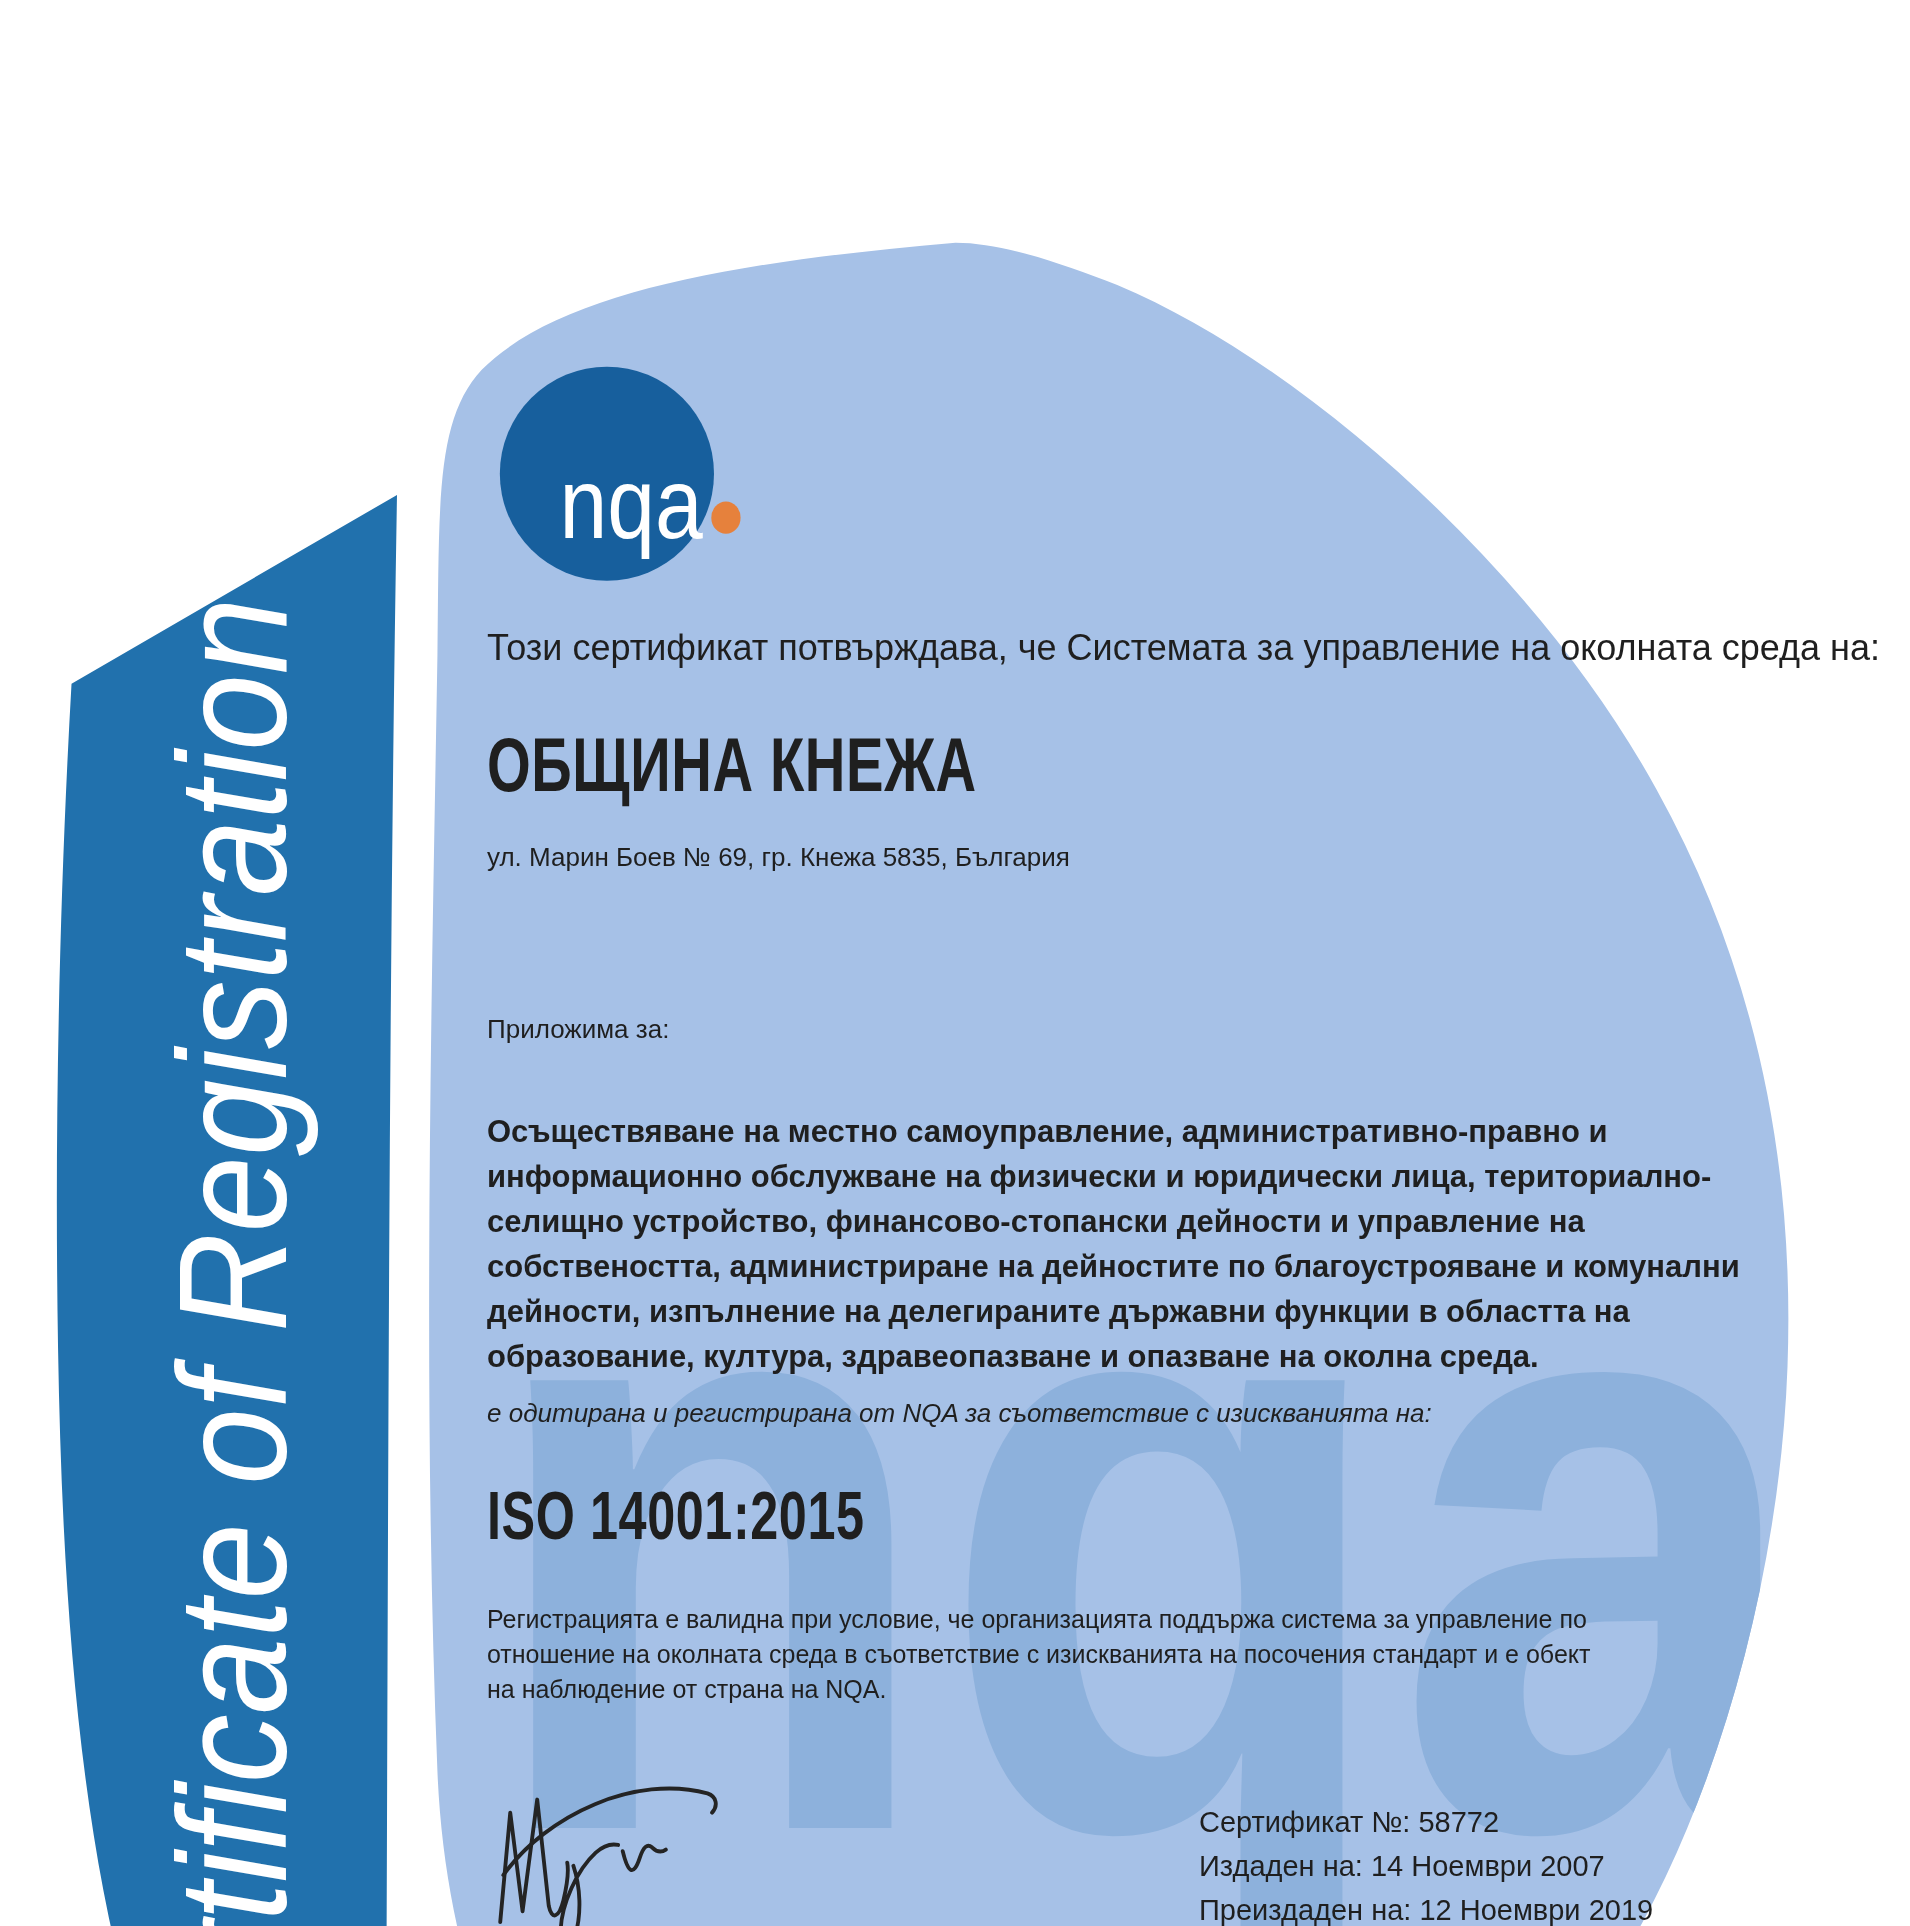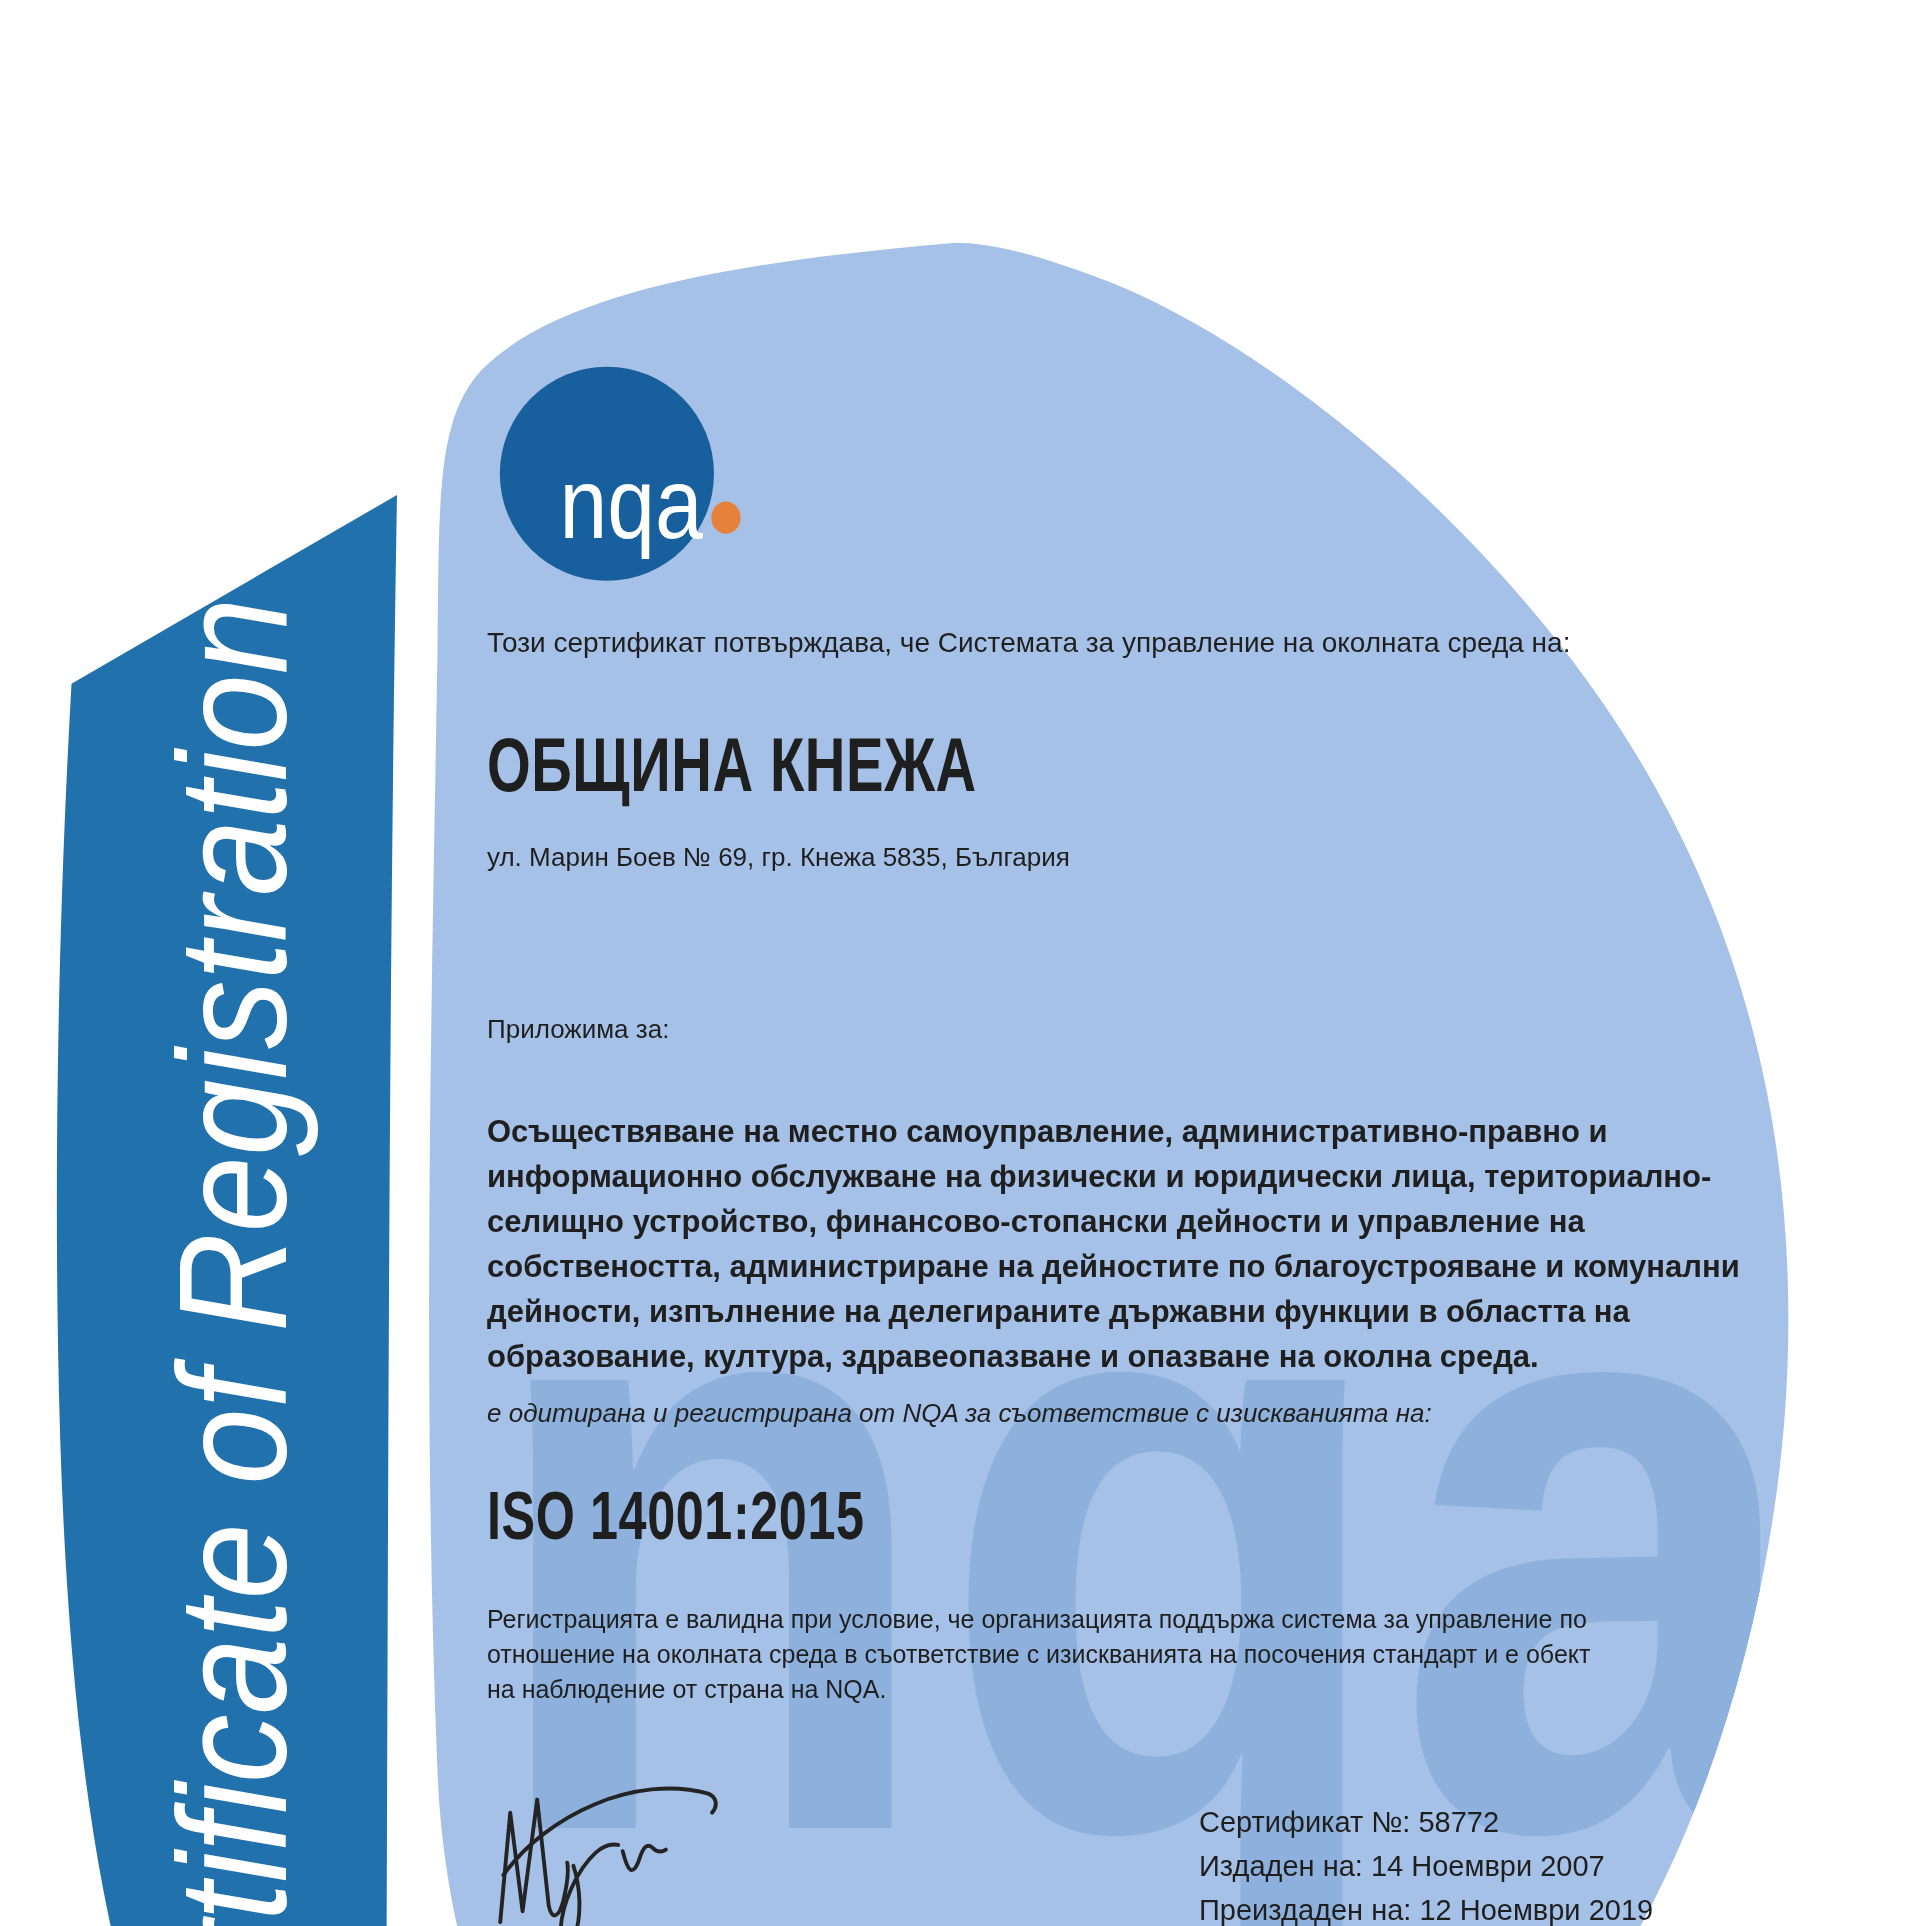--- a/index.html
+++ b/index.html
@@ -2,21 +2,21 @@
 <html style="font-size:6.2px"><head>
 <meta charset="utf-8">
 <style>
   html,body{margin:0;padding:0;}
   body{width:1911px;height:2702px;background:#ffffff;font-family:"Liberation Sans",sans-serif;}
   #page{position:relative;width:1911px;height:2702px;background:#ffffff;overflow:hidden;color:#1f1f1f;}
   #bg-art{position:absolute;left:0;top:0;width:1911px;height:2702px;}
   .abs{position:absolute;white-space:nowrap;}
   .pre{white-space:pre-line;}
   .condensed{transform:scaleX(0.74);transform-origin:0 0;}
-  .intro{left:487px;top:627px;font-size:28px;}
+  .intro{left:487px;top:627px;font-size:36px;}
   .org{left:487px;top:721px;font-size:76px;font-weight:bold;letter-spacing:0.8px;}
   .addr{left:487px;top:826px;font-size:26px;margin-top:16px;}
   .applicable{left:487px;top:1014px;font-size:26px;}
   .scope{left:487px;top:1109px;width:1395px;font-size:31px;font-weight:bold;line-height:45px;}
   .audited{left:487px;top:1398px;font-size:26px;font-style:italic;}
   .standard{left:487px;top:1476px;font-size:68px;font-weight:bold;letter-spacing:0.8px;}
   .validity{left:487px;top:1602px;width:1310px;font-size:25px;line-height:35px;}
   .details{left:1199px;top:1800px;font-size:29px;}
   .details div{line-height:44px;}
 </style>

